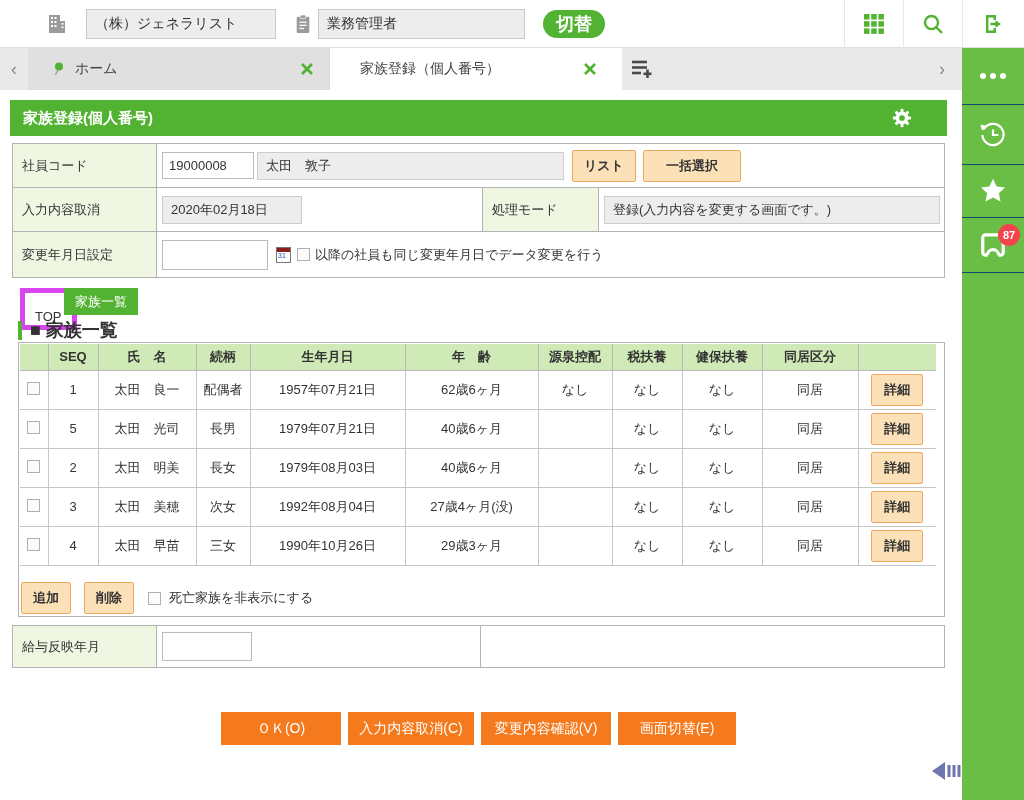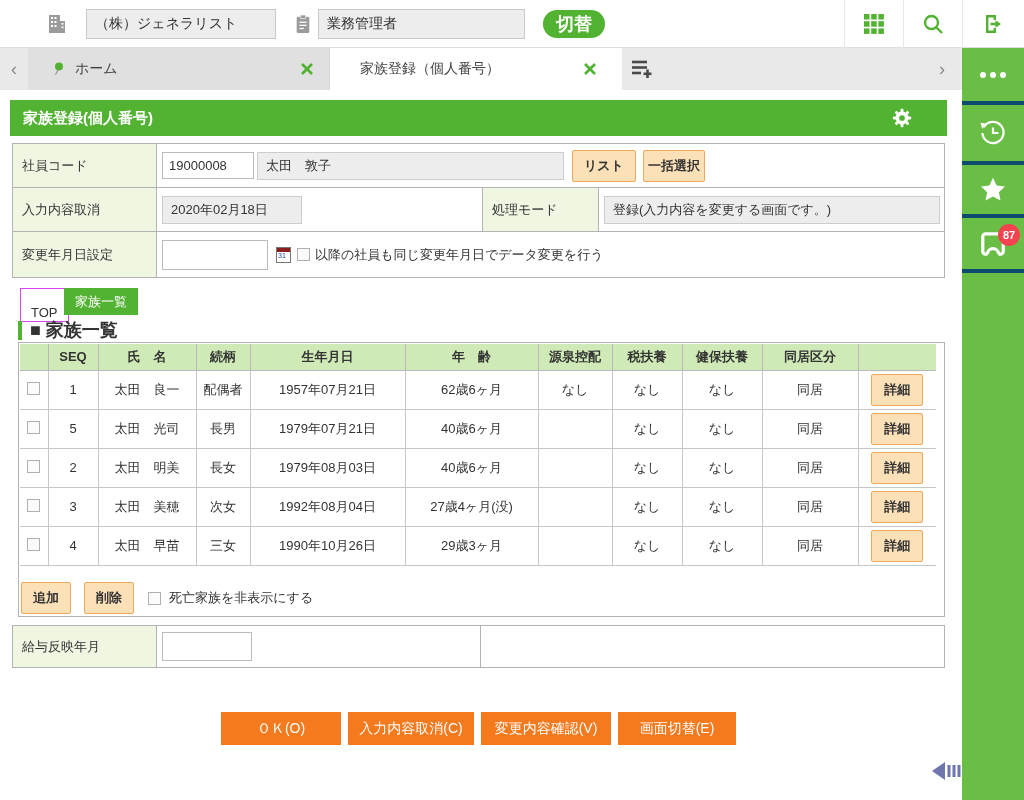--- a/index.html
+++ b/index.html
@@ -57,21 +57,21 @@
     font-size:13px; font-weight:bold; padding:6px 11px; font-family:inherit; cursor:pointer; }
   .flabel2 { width:117px; flex:0 0 auto; background:#eff7e3; border-left:1px solid #b3b3b3;
     border-right:1px solid #b3b3b3; font-size:13px; display:flex; align-items:center; padding-left:9px; }
   .cb { width:13px; height:13px; background:#fbfbfb; border:1px solid #b0b0b0; display:inline-block;
     flex:0 0 auto; cursor:pointer; }
   .cal-icon { width:15px; height:16px; border:1px solid #777; background:#fff; position:relative;
     margin-left:8px; cursor:pointer; }
   .cal-icon::before { content:""; position:absolute; left:0; top:0; width:100%; height:4px; background:#8b1f1f; }
   .cal-icon::after { content:"31"; position:absolute; left:1px; top:4px; font-size:7px; color:#2244aa; }
 
-  .top-btn { position:absolute; left:20px; top:288px; height:27px; background:#fff; border:1px solid #d946ef;
+  .top-btn { position:absolute; left:20px; top:288px; height:27px; background:#fff; border:5px solid #d946ef;
     font-size:13px; color:#333; padding:16px 10px; font-family:inherit; cursor:pointer; }
   .family-btn { position:absolute; left:64px; top:288px; height:27px; background:#52b232; border:1px solid #52b232;
     font-size:13px; color:#fff; padding:0 10px; font-family:inherit; cursor:pointer; }
   .section-title { position:absolute; left:18px; top:318px; display:flex; align-items:center;
     font-size:18px; font-weight:bold; }
   .section-bar { width:4px; height:19px; background:#52b232; margin-right:8px; }
 
   .familybox { position:absolute; left:18px; top:342px; width:927px; height:275px; border:1px solid #b3b3b3; }
   table.fam { border-collapse:collapse; margin:1px 0 0 1px; table-layout:fixed; width:916px; }
   table.fam th { background:#cfeab6; border:1px solid #b9b9b9; font-size:13px; font-weight:bold;
@@ -94,21 +94,21 @@
   .footer { position:absolute; left:221px; top:712px; display:flex; gap:7px;border-radius:6px; }
   .orange-btn { height:33px; background:#f5791d; color:#fff; border:none; font-size:14px;
     font-family:inherit; cursor:pointer; }
   .w120{width:120px}.w130{width:130px}.w126{width:126px}.w118{width:118px}
 
   .back-arrow { position:absolute; left:931px; top:759px; width:31px; height:24px; cursor:pointer; }
 
   
   .sidebar { position:absolute; left:962px; top:48px; width:62px; height:752px; background:#6abe45;
     display:flex; flex-direction:column; }
-  .sb-cell { display:flex; align-items:center; justify-content:center; border-bottom:4px solid #0c4a6e;
+  .sb-cell { display:flex; align-items:center; justify-content:center; border-bottom:1px solid #0c4a6e;
     cursor:pointer; position:relative; }
   .badge { position:absolute; right:4px; top:6px; min-width:22px; height:22px; border-radius:11px;
     background:#f4434e; color:#fff; font-size:11px; font-weight:bold; display:flex;
     align-items:center; justify-content:center; padding:0 3px; }
 </style>
 </head>
 <body>
 
 <div class="topbar">
   <svg class="tb-icon" viewBox="0 0 22 22">
@@ -214,21 +214,21 @@
   </svg>
 </div>
 
 <div class="formbox">
   <div class="frow h44">
     <div class="flabel">社員コード</div>
     <div class="fcontent">
       <input class="inp" style="width: 92px;" value="19000008">
       <div class="robox" style="width:307px; margin-left:3px;">太田　敦子</div>
       <button class="peach-btn" style="margin-left:8px;">リスト</button>
-      <button class="peach-btn" style="margin-left:7px; padding:6px 4px;">一括選択</button>
+      <button class="peach-btn" style="margin-left:7px; padding:6px 22px;">一括選択</button>
     </div>
   </div>
   <div class="frow h44">
     <div class="flabel">入力内容取消</div>
     <div class="fcontent" style="width:325px; flex:0 0 auto;">
       <div class="robox" style="width:140px;">2020年02月18日</div>
     </div>
     <div class="flabel2">処理モード</div>
     <div class="fcontent">
       <div class="robox" style="width:336px;">登録(入力内容を変更する画面です。)</div>

